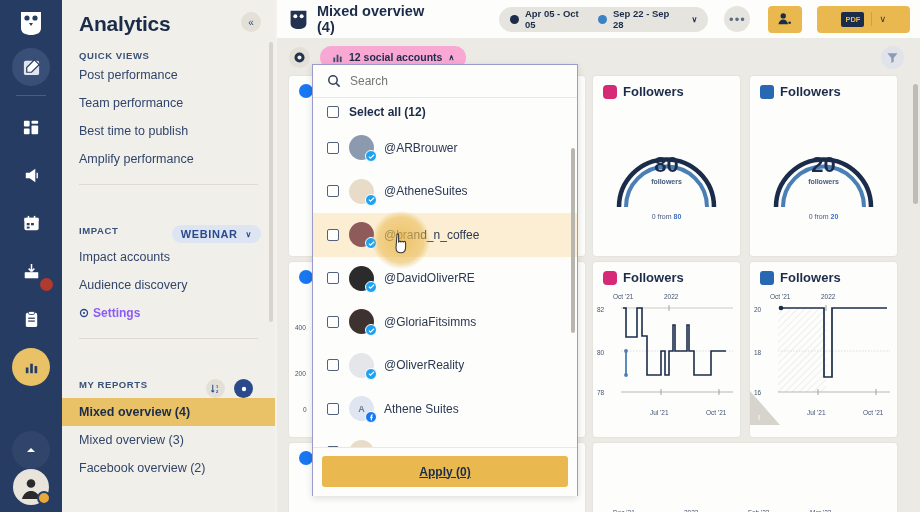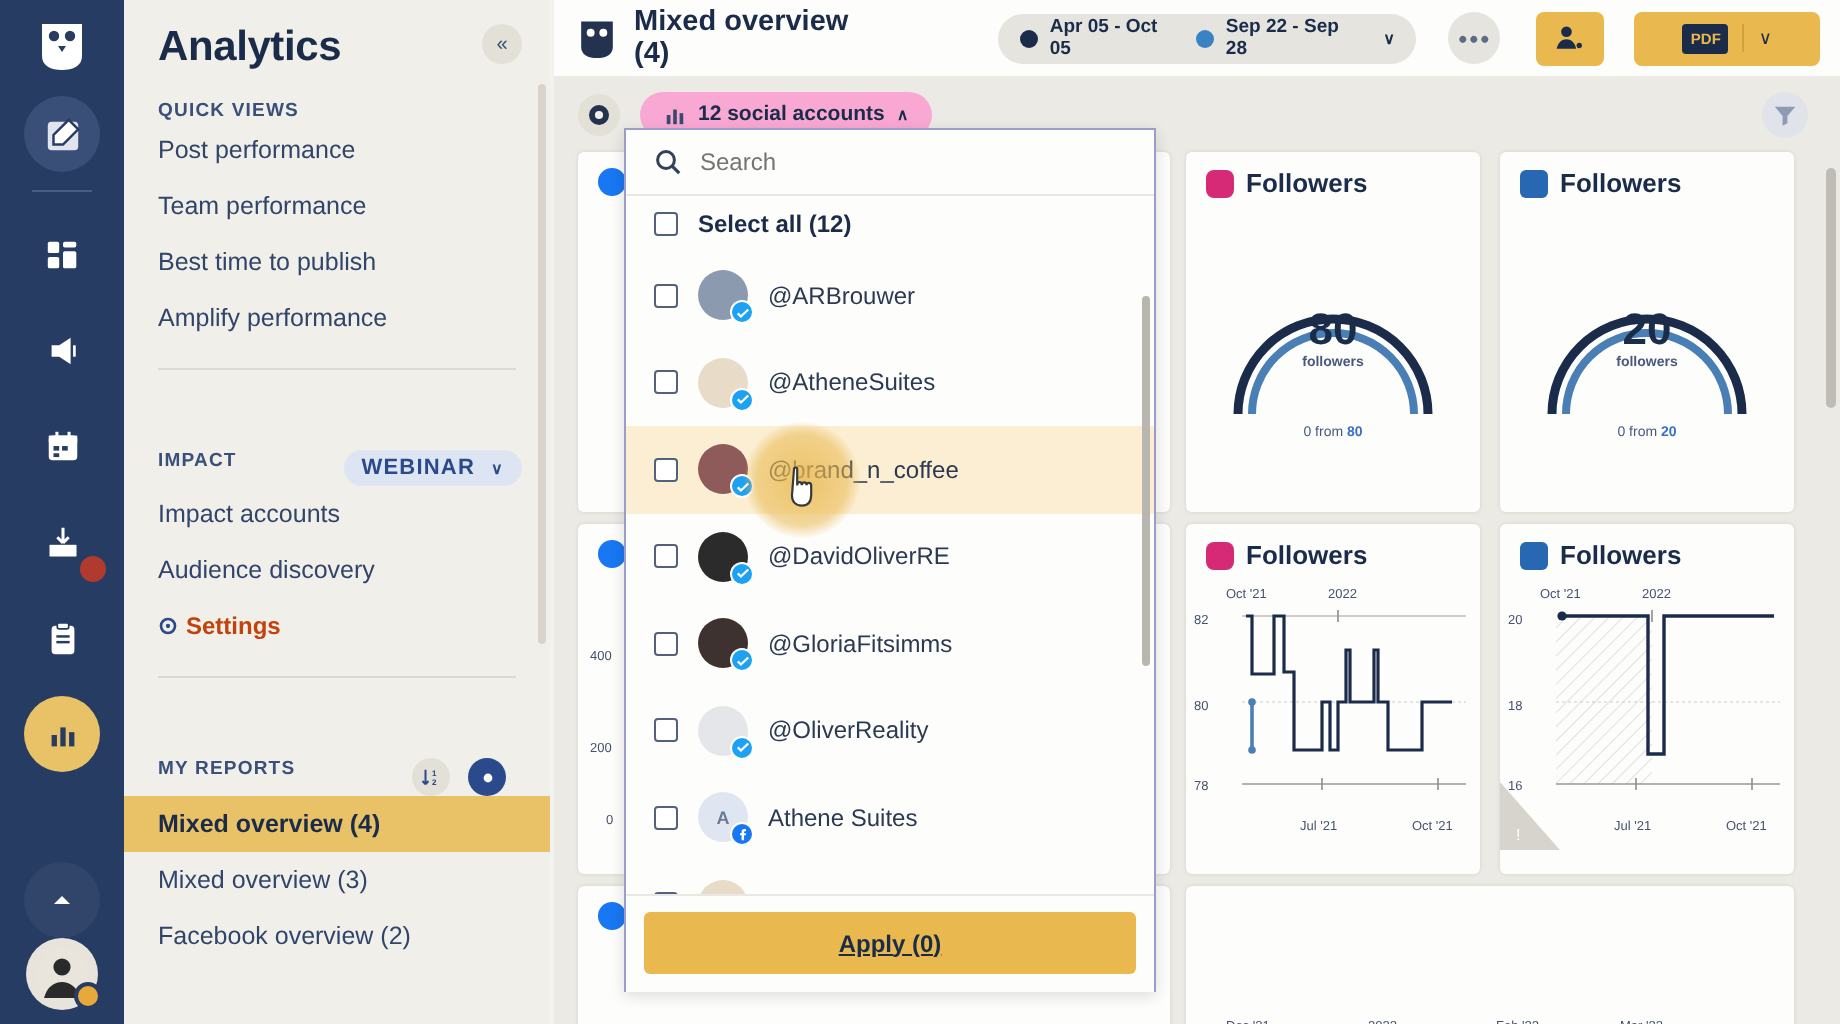--- a/index.html
+++ b/index.html
@@ -67,21 +67,21 @@
     text-transform: uppercase;
     display:flex; align-items:center;
   }
   .nav-item {
     font-size: 12.5px; color: #31456b; padding: 7px 0 7px 17px;
     cursor: pointer; white-space: nowrap;
   }
   .nav-item.active {
     background: #e9c267; font-weight: bold; color: #1b2c4a;
   }
-  .nav-item.link { color: #c2410c; font-weight: bold; font-size: 12px;
+  .nav-item.link { color: #8b5cf6; font-weight: bold; font-size: 12px;
     display:flex; align-items:center; gap:4px; }
   .divider { height:1px; background:#dedad1; margin: 11px 17px 0 17px; }
   .pill {
     background: #dde5f2; color: #2b4a8b; font-weight: bold;
     font-size: 11px; border-radius: 11px; padding: 3px 9px;
     display: inline-flex; align-items: center; gap: 8px; cursor: pointer;
   }
   .sec-head-row {
     display:flex; align-items:flex-start; justify-content: space-between;
     padding-right: 22px;

